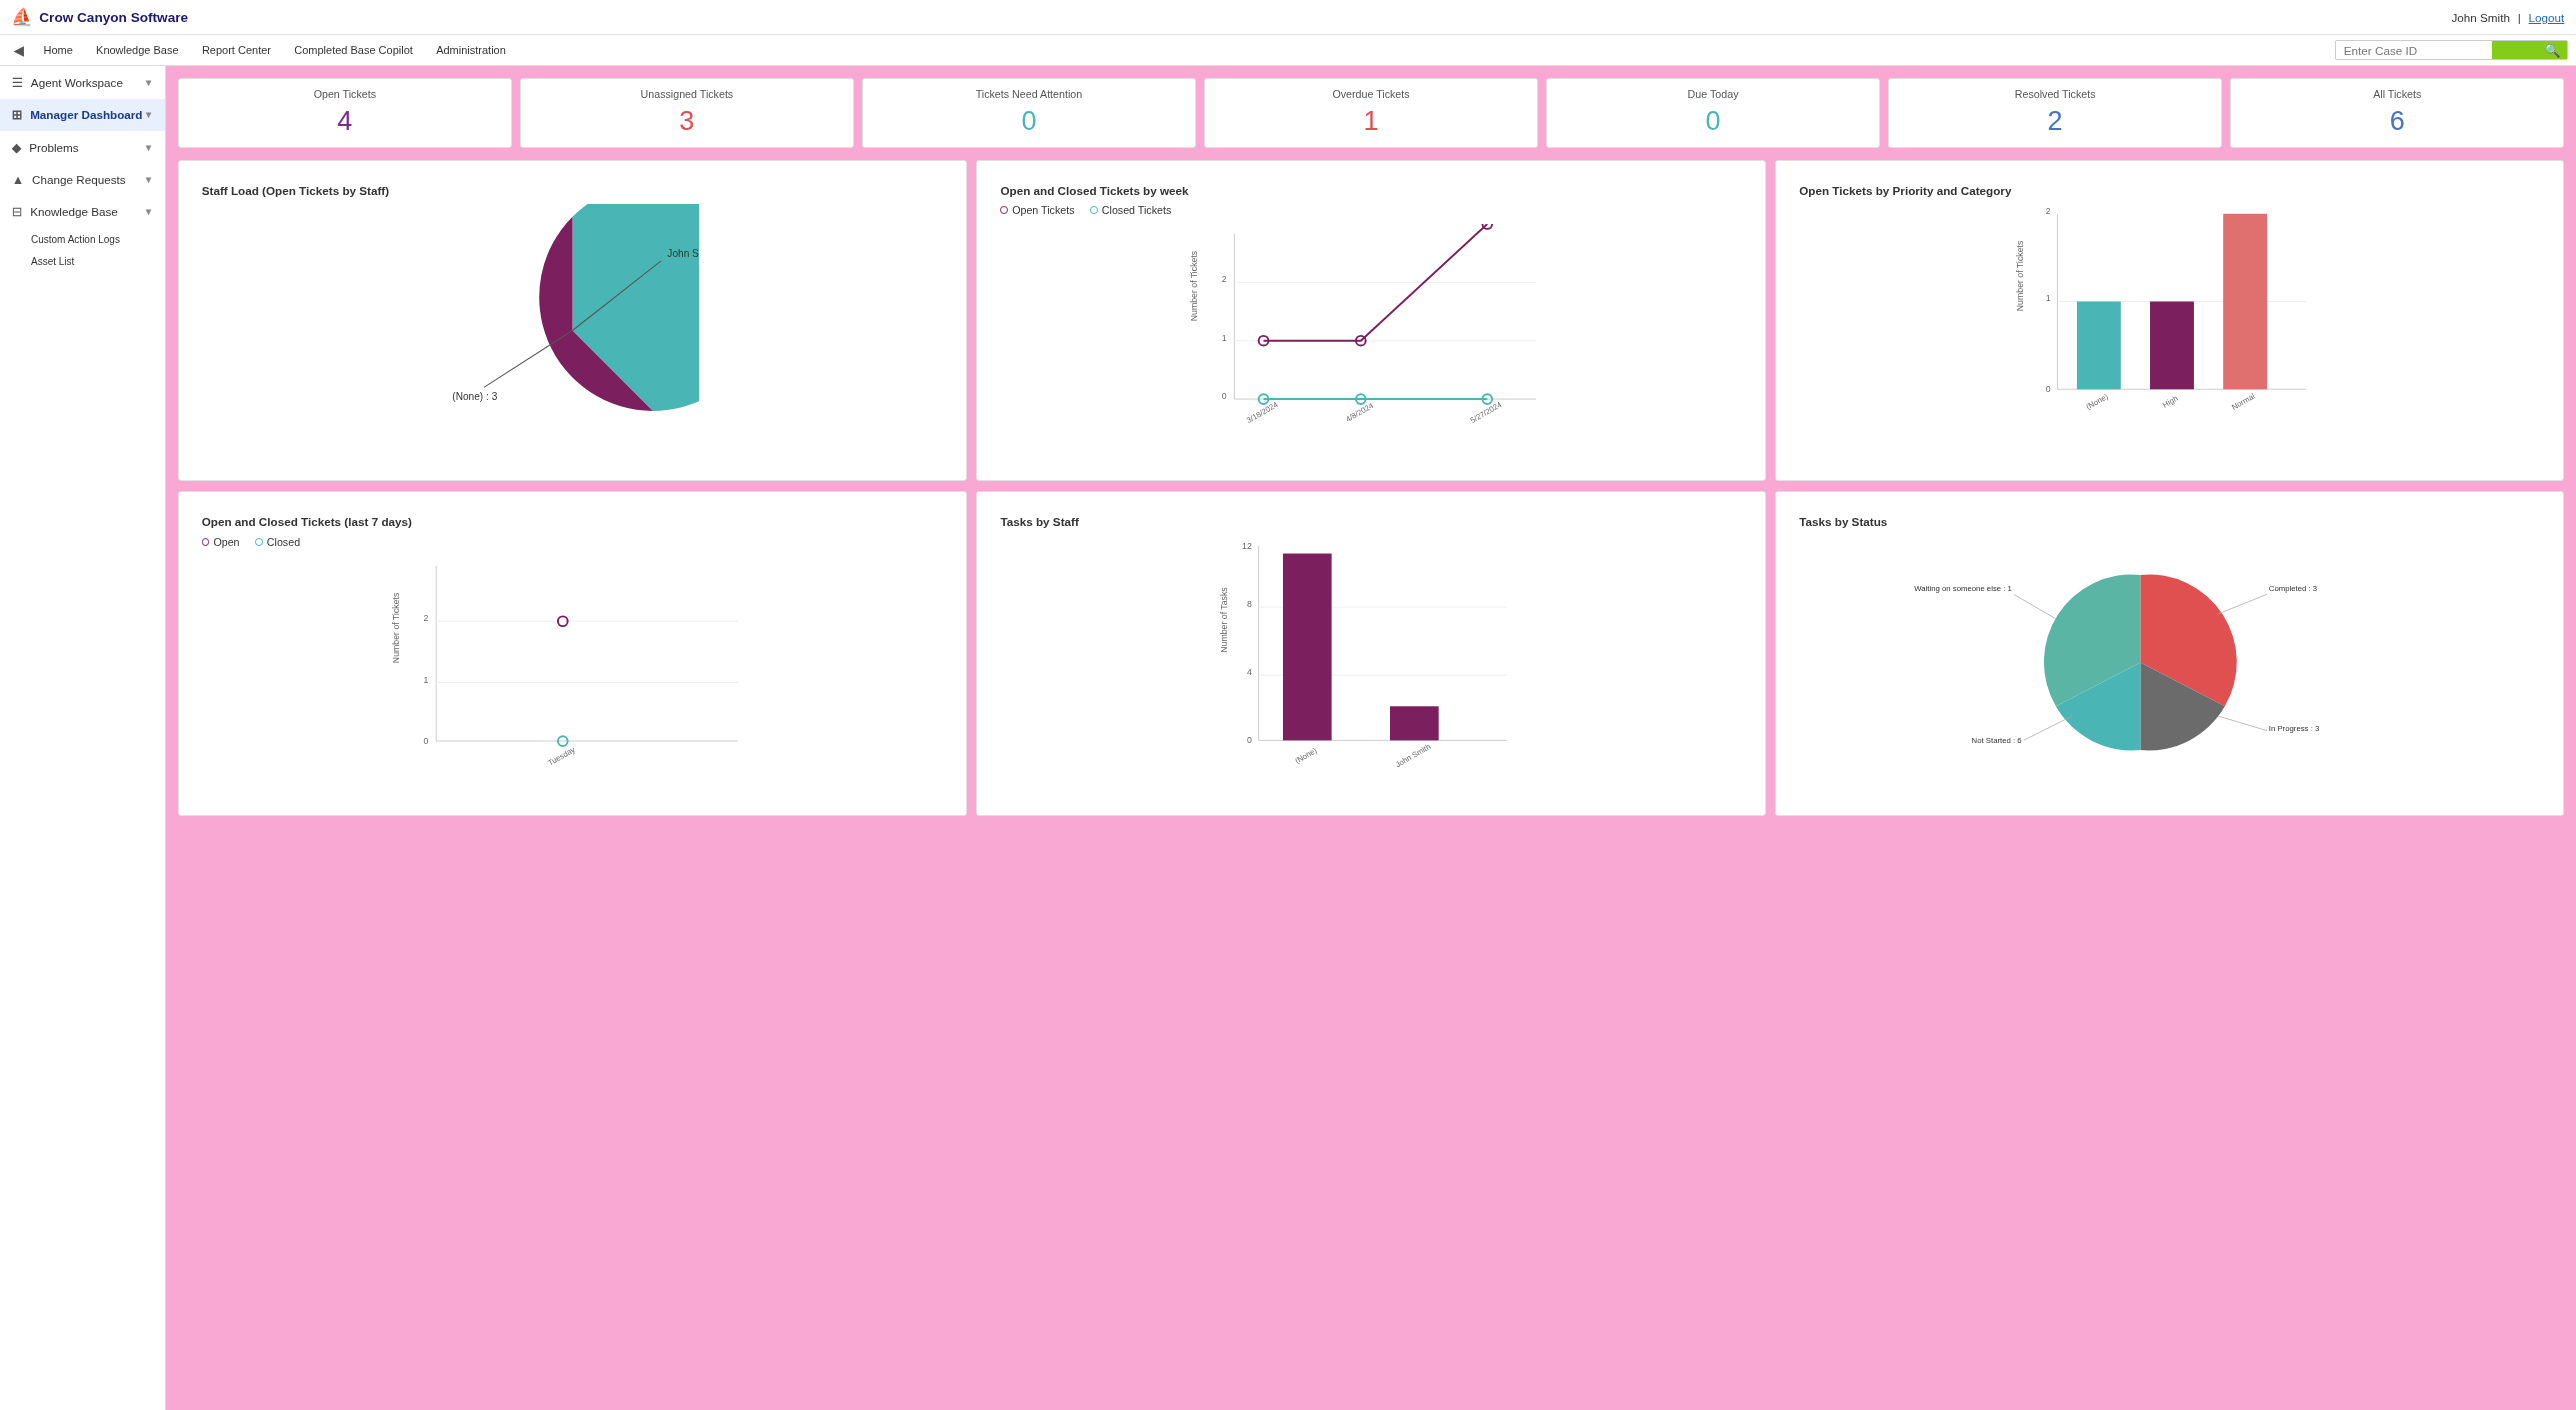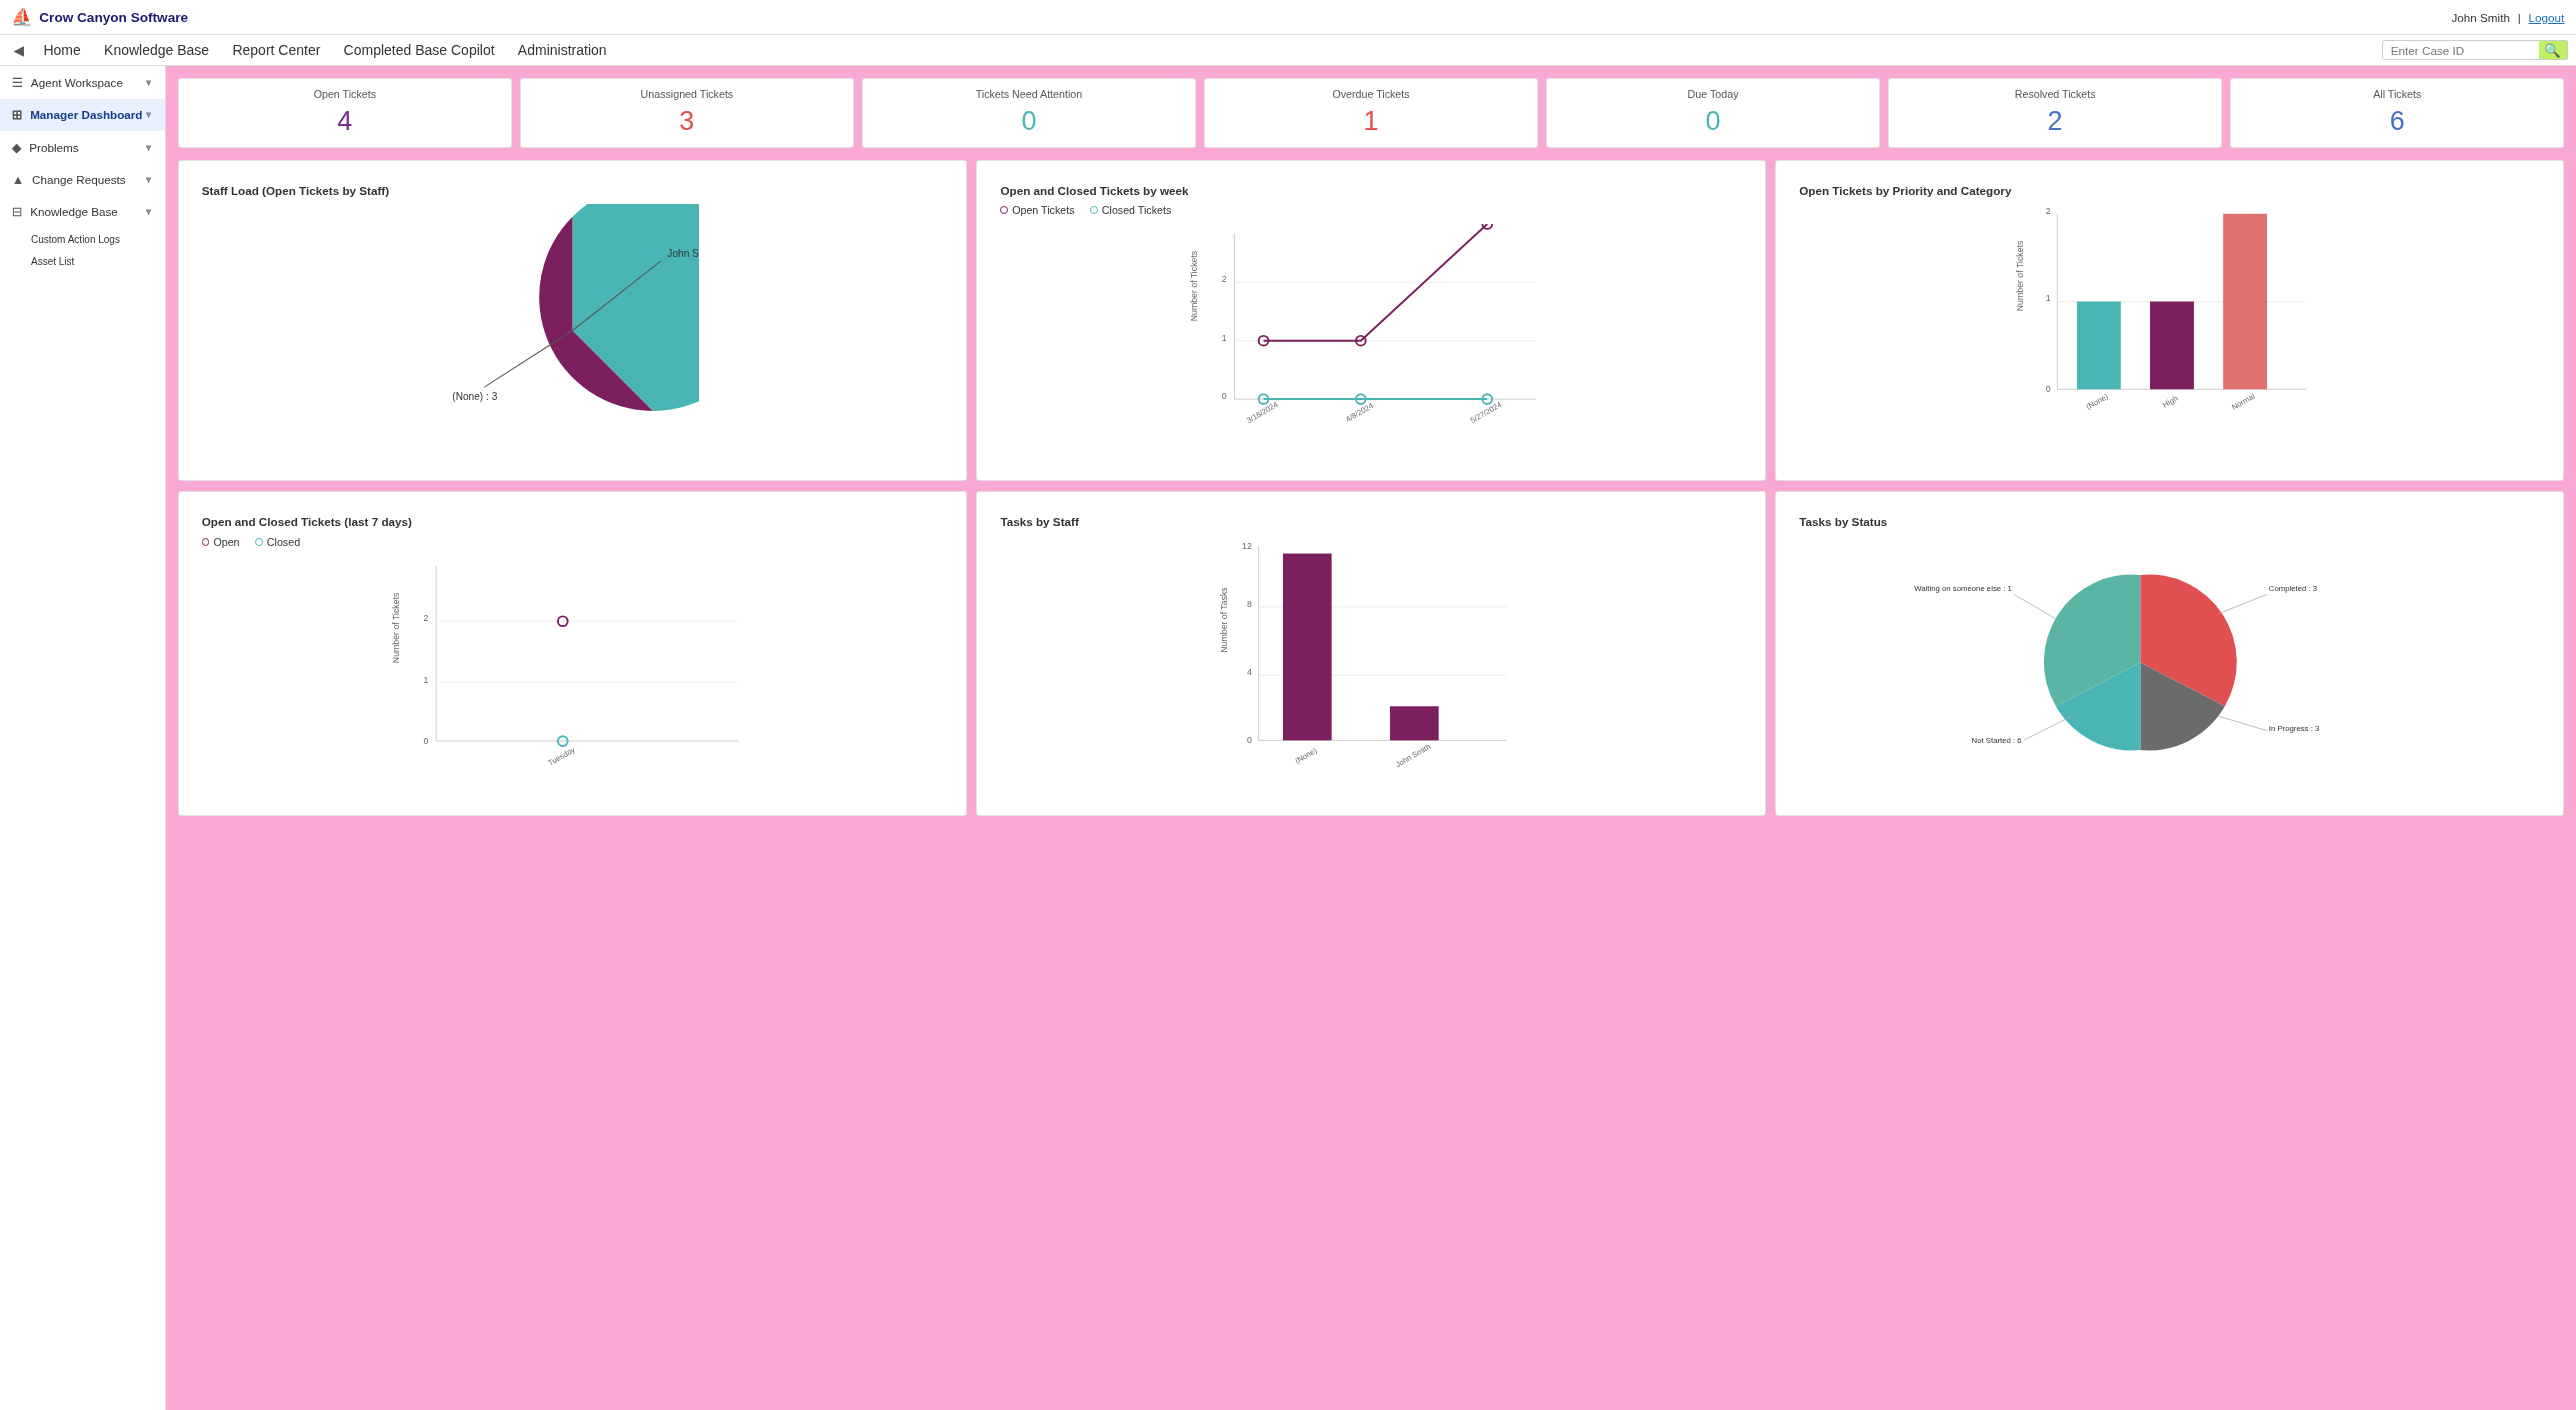--- a/index.html
+++ b/index.html
@@ -9,22 +9,22 @@
     .top-bar { display: flex; align-items: center; justify-content: space-between; background: #fff; border-bottom: 1px solid #ddd; padding: 0 11.7px; height: 35px; }
     .logo-area { display: flex; align-items: center; gap: 5.8px; font-weight: bold; font-size: 13.6px; color: #1a1a6e; }
     .logo-icon { color: #1a6ebd; font-size: 17.5px; }
     .top-title { font-size: 15.6px; font-weight: 600; color: #222; flex: 1; text-align: center; }
     .user-area { display: flex; align-items: center; gap: 7.8px; font-size: 11.7px; }
     .logout-link { color: #1a6ebd; cursor: pointer; text-decoration: underline; }
 
     
     .nav-bar { display: flex; align-items: center; background: #fff; border-bottom: 1px solid #ddd; padding: 0 7.8px; height: 31px; gap: 3.9px; }
     .nav-back { background: none; border: none; cursor: pointer; color: #555; font-size: 13.6px; padding: 1.9px 5.8px; }
-    .nav-item { background: none; border: none; cursor: pointer; color: #333; font-size: 14px; padding: 3.9px 9.7px; text-align: right; }
-    .search-box { margin-left: auto; display: flex; align-items: flex-start; border: 1px solid #ccc; border-radius: 1.9px; background: #bef264; }
+    .nav-item { background: none; border: none; cursor: pointer; color: #333; font-size: 11px; padding: 3.9px 9.7px; text-align: right; }
+    .search-box { margin-left: auto; display: flex; align-items: flex-start; border: 1px solid #ccc; border-radius: 1.9px; background: #84cc16; gap: 47px; }
     .search-box input { border: none; outline: none; padding: 2.9px 7.8px; font-size: 11.7px; width: 156px; color: #999; }
     .search-box button { background: none; border: none; cursor: pointer; padding: 1.9px 5.8px; color: #555; }
 
     
     .main-layout { display: flex; height: calc(100vh - 66px); }
 
     
     .sidebar { width: 166px; background: #fff; border-right: 1px solid #ddd; overflow-y: auto; flex-shrink: 0; }
     .sidebar-item { display: flex; align-items: center; justify-content: space-between; padding: 8.8px 11.7px; cursor: pointer; font-size: 11.7px; color: #333; }
     .sidebar-item.active { background: #e8f0fe; color: #1a3b8c; font-weight: 600; }

